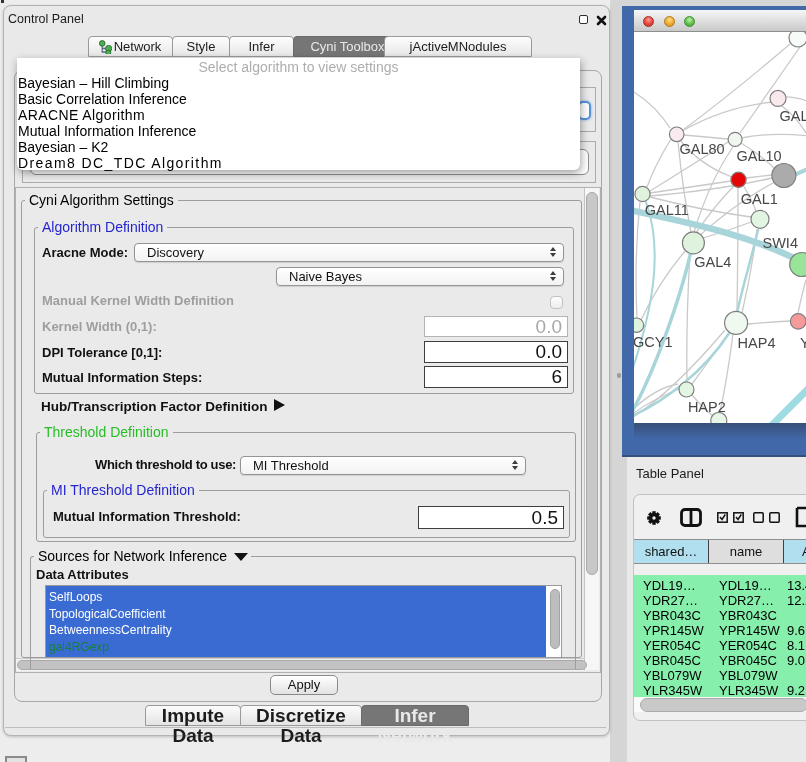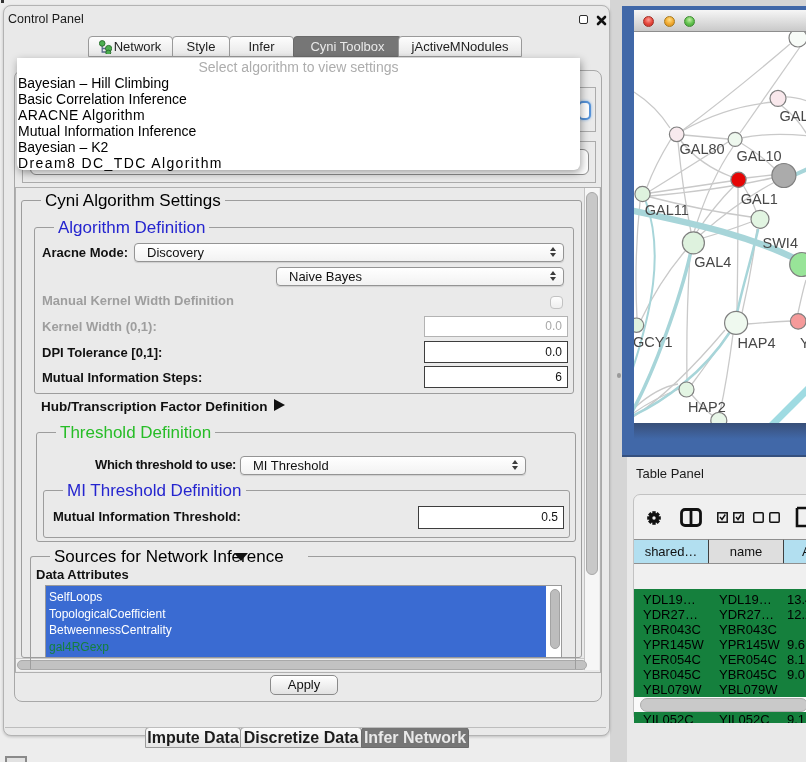--- a/index.html
+++ b/index.html
@@ -2,32 +2,32 @@
 <html><head><meta charset="utf-8">
 <style>
 html,body{margin:0;padding:0}
 body{width:806px;height:762px;overflow:hidden;background:#ededed;font-family:"Liberation Sans",sans-serif}
 .a{position:absolute}
 #stage{position:relative;width:806px;height:762px;overflow:hidden}
 
 #win{left:3px;top:5px;width:605px;height:729px;background:#e9e9e9;border:1px solid #b3b3b3;border-radius:8px;box-shadow:0 1px 3px rgba(0,0,0,.2)}
 .tab{position:absolute;top:36px;box-sizing:border-box;height:21px;background:linear-gradient(#fdfdfd,#e7e7e7);border:1px solid #9a9a9a;border-radius:4px 4px 0 0;font-size:13px;color:#1c1c1c;text-align:center;line-height:20px}
 .tabd{background:#767676 !important;color:#e9e9e9 !important;border-color:#6b6b6b !important}
-.btab{position:absolute;top:727px;box-sizing:border-box;height:21px;background:linear-gradient(#fbfbfb,#e4e4e4);border:1px solid #9a9a9a;border-radius:4px 4px 0 0;font-weight:bold;font-size:16px;color:#1c1c1c;text-align:center;line-height:20px}
+.btab{position:absolute;top:705px;box-sizing:border-box;height:21px;background:linear-gradient(#fbfbfb,#e4e4e4);border:1px solid #9a9a9a;border-radius:4px 4px 0 0;font-weight:bold;font-size:19px;color:#1c1c1c;text-align:center;line-height:20px}
 .g{position:absolute;border:1px solid #9d9d9d;border-radius:3px}
-.g>i{position:absolute;top:-8px;left:19px;background:#eaeaea;padding:0 4px;font-style:normal;font-size:17px;line-height:15px;white-space:nowrap}
+.g>i{position:absolute;top:-8px;left:3px;background:#eaeaea;padding:0 4px;font-style:normal;font-size:14px;line-height:15px;white-space:nowrap}
 .lb{position:absolute;font-size:13px;font-weight:bold;color:#111;white-space:nowrap}
 .dis{color:#9e9e9e !important}
 .cmb{position:absolute;box-sizing:border-box;height:19px;background:linear-gradient(#ffffff,#f2f2f2);border:1px solid #949494;border-radius:4px;font-size:13px;color:#111;box-shadow:0 1px 1px rgba(0,0,0,.12)}
 .cmb>b{font-weight:normal;position:absolute;left:12px;top:1px}
 .ud{position:absolute;right:6px;top:3px;width:7px}
 .ud .u,.ud .d{display:block;width:0;height:0;border-left:3.5px solid transparent;border-right:3.5px solid transparent}
 .ud .u{border-bottom:4.5px solid #3c3c3c;margin-bottom:2px}
 .ud .d{border-top:4.5px solid #3c3c3c}
-.tf{position:absolute;box-sizing:border-box;background:#fff;border:1px solid #3e3e3e;font-size:12px;color:#111;text-align:right;padding-right:5px}
+.tf{position:absolute;box-sizing:border-box;background:#fff;border:1px solid #3e3e3e;font-size:19px;color:#111;text-align:right;padding-right:5px}
 
 #pop{left:17px;top:58px;width:563px;height:112px;background:#fff;border-radius:0 0 6px 6px;box-shadow:1px 3px 9px rgba(0,0,0,.38);z-index:50}
 #pop .ph{position:absolute;top:1px;left:0;width:100%;text-align:center;font-size:14px;color:#adadad}
 #pop .it{position:absolute;left:1px;font-size:14px;color:#000;white-space:nowrap}
 
 #bluep{left:622px;top:6px;width:184px;height:449px;background:#4168a8;border-bottom:2px solid #35507e}
 #mactb{left:634px;top:10px;width:172px;height:21px;background:linear-gradient(#f6f6f6,#c9c9c9);border-bottom:1px solid #8e8e8e}
 .tl{position:absolute;top:16px;width:11px;height:11px;border-radius:50%}
 #canvas{left:634px;top:32px;width:172px;height:391px;background:#fff;overflow:hidden}
 
@@ -53,21 +53,21 @@
 
   <div class="tab" style="left:88px;width:85px"><svg style="position:absolute;left:10px;top:3px" width="13" height="14" viewBox="0 0 13 14">
         <path d="M3.2 5 L3.2 12 L8.5 12 M3.2 8.5 L8.5 8.5" stroke="#5a6b8c" stroke-width="1.3" fill="none"></path>
         <circle cx="3.2" cy="3.4" r="2.8" fill="#4caf50" stroke="#2d7031" stroke-width="1"></circle>
         <circle cx="9.6" cy="8.5" r="3.1" fill="#4caf50" stroke="#2d7031" stroke-width="1"></circle>
         <circle cx="9.3" cy="12.6" r="2.5" fill="#4caf50" stroke="#2d7031" stroke-width="1"></circle>
       </svg><span style="margin-left:14px">Network</span></div>
   <div class="tab" style="left:172px;width:58px">Style</div>
   <div class="tab" style="left:229px;width:65px">Infer</div>
   <div class="tab tabd" style="left:293px;width:109px">Cyni Toolbox</div>
-  <div class="tab" style="left:398px;width:124px">jActiveMNodules</div>
+  <div class="tab" style="left:384px;width:148px">jActiveMNodules</div>
 
   <div class="a" style="left:14px;top:70px;width:586px;height:630px;background:#eaeaea;border:1px solid #a8a8a8;border-radius:8px"></div>
 
   <div class="a" style="left:22px;top:87px;width:572px;height:43px;border:1px solid #ababab"></div>
   <div class="a" style="left:578px;top:101px;width:9px;height:15px;background:#fff;border:2.5px solid #5793d8;border-radius:5px;box-shadow:0 0 3px #7fb0e6"></div>
   <div class="a" style="left:22px;top:141px;width:572px;height:40px;border:1px solid #ababab"></div>
   <div class="a" style="left:30px;top:149px;width:557px;height:24px;background:#fff;border:1px solid #8f8f8f;border-radius:6px"></div>
 
   <div class="a" style="left:15px;top:187px;width:584px;height:484px;background:#eaeaea;border:1px solid #b0b0b0"></div>
 
@@ -290,21 +290,21 @@
   <svg class="a" style="left:795px;top:506px" width="11" height="22" viewBox="0 0 11 22">
     <path d="M2 2 L11 2 M2 2 L2 20 L11 20" stroke="#111" stroke-width="2.6" fill="none"></path>
   </svg>
 
   <div class="hcell" style="left:634px;width:74px;background:#b2dff0">shared…</div>
   <div class="hcell" style="left:709px;width:74px;background:#dedede">name</div>
   <div class="hcell" style="left:784px;width:22px;background:#b2dff0;border-right:none;overflow:hidden">
       <span style="position:absolute;left:18px;top:0">A</span>
     </div>
 
-  <div class="a" style="left:634px;top:589px;width:172px;height:134px;background:#15803d;overflow:hidden">
+  <div class="a" style="left:634px;top:575px;width:172px;height:134px;background:#86efac;overflow:hidden">
     <div class="trow" style="left:9px;top:3px">YDL19…</div>
       <div class="trow" style="left:85px;top:3px">YDL19…</div>
       <div class="trow" style="left:153px;top:3px">13.4</div>
     <div class="trow" style="left:9px;top:18px">YDR27…</div>
       <div class="trow" style="left:85px;top:18px">YDR27…</div>
       <div class="trow" style="left:153px;top:18px">12.2</div>
     <div class="trow" style="left:9px;top:33px">YBR043C</div>
       <div class="trow" style="left:85px;top:33px">YBR043C</div>
     <div class="trow" style="left:9px;top:48px">YPR145W</div>
       <div class="trow" style="left:85px;top:48px">YPR145W</div>

